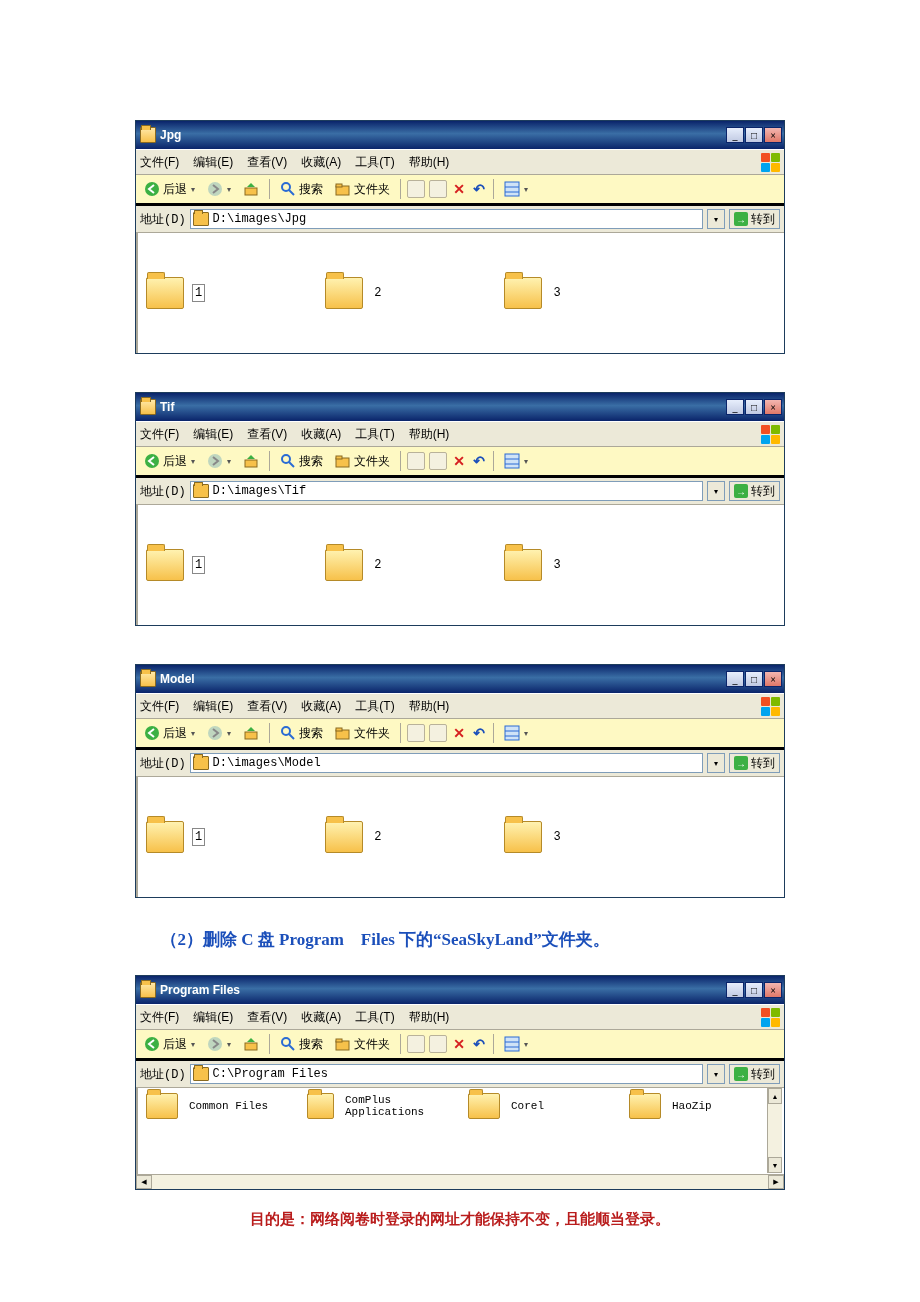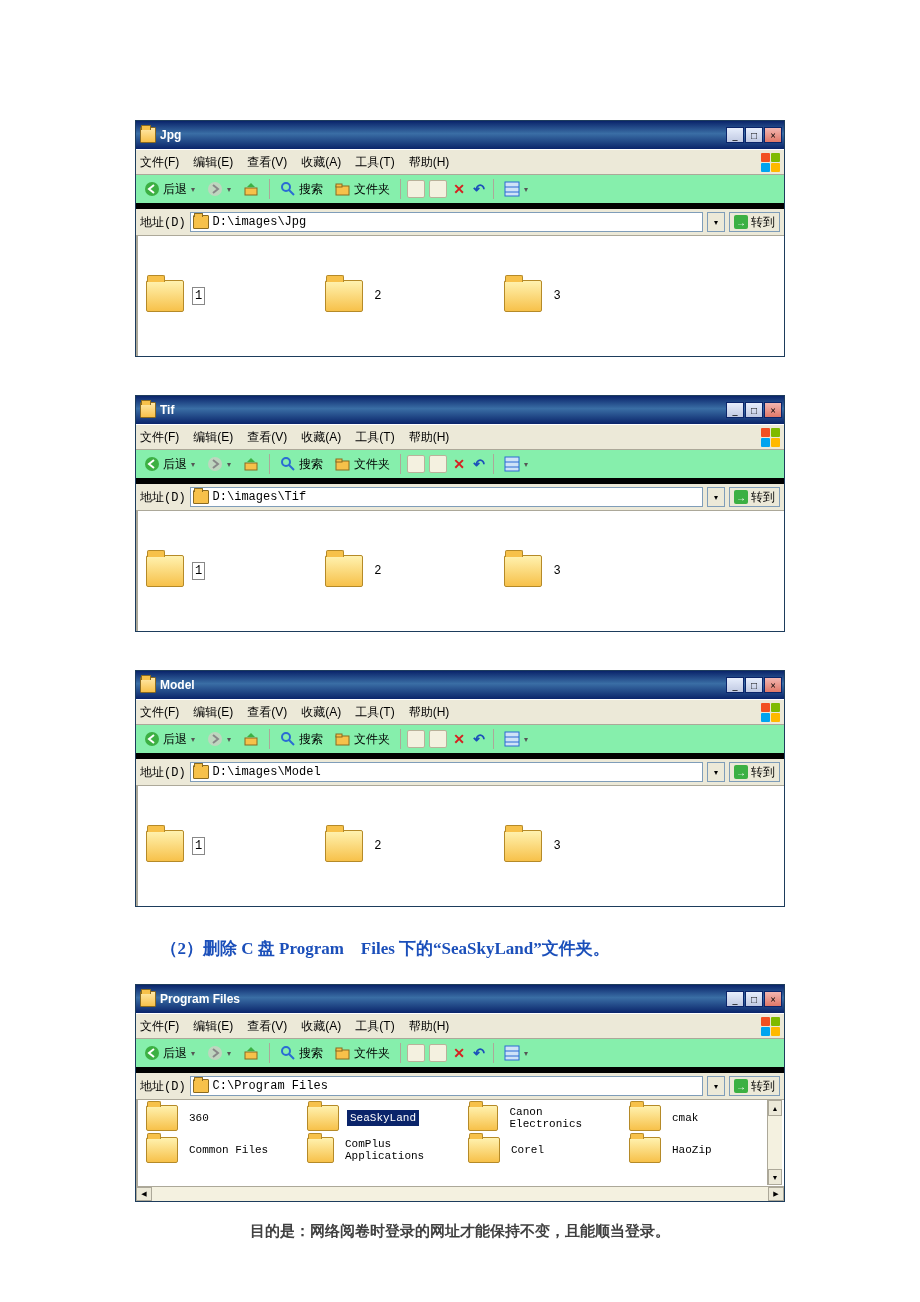--- a/index.html
+++ b/index.html
@@ -81,22 +81,22 @@
     margin-left: auto;
     width: 20px; height: 20px;
     display:flex; flex-wrap:wrap;
   }
   .menubar .logo span{ width:9px;height:9px; margin:0.5px; border-radius:1px;}
   .menubar .logo .r{background:#f25022;}
   .menubar .logo .g{background:#7fba00;}
   .menubar .logo .b{background:#00a4ef;}
   .menubar .logo .y{background:#ffb900;}
   .toolbar {
-    background: #86efac;
-    border-bottom: 6px solid #000000;
+    background: #fef9c3;
+    border-bottom: 3px solid #000000;
     padding: 2px 4px;
     display: flex;
     align-items: center;
     gap: 4px;
     height: 24px;
   }
   .tb-btn {
     height: 20px;
     display:inline-flex;
     align-items:center;
@@ -227,21 +227,21 @@
   .pf-wrap{position:relative;}
   .instruction{
     color:#1b4fba;
     font-family:"SimSun","宋体",serif;
     font-size:17px;
     font-weight:bold;
     margin: 30px 0 24px 0;
     text-indent: 1.5em;
   }
   .note{
-    color:#404040;
+    color:#b91c1c;
     font-family:"SimSun","宋体",serif;
     font-size:15px;
     font-weight:bold;
     text-align:center;
     margin-top:6px;
   }
   .gap-block{ height:18px;}
 </style>
 </head>
 <body>
@@ -701,38 +701,20 @@
         <span>C:\Program Files</span>
       </div>
       <div class="addr-drop">▾</div>
       <div class="go-btn">
         <span class="go-arrow">→</span>
         <span>转到</span>
       </div>
     </div>
     <div class="pf-wrap">
       <div class="pf-client">
-        <div class="pf-row">
-          <div class="pf-item">
-            <span class="big-folder"></span>
-            <span class="folder-label">360</span>
-          </div>
-          <div class="pf-item">
-            <span class="big-folder"></span>
-            <span class="folder-label selected">SeaSkyLand</span>
-          </div>
-          <div class="pf-item">
-            <span class="big-folder"></span>
-            <span class="folder-label">Canon Electronics</span>
-          </div>
-          <div class="pf-item">
-            <span class="big-folder"></span>
-            <span class="folder-label">cmak</span>
-          </div>
-        </div>
         <div class="pf-row">
           <div class="pf-item">
             <span class="big-folder"></span>
             <span class="folder-label">Common Files</span>
           </div>
           <div class="pf-item">
             <span class="big-folder"></span>
             <span class="folder-label">ComPlus Applications</span>
           </div>
           <div class="pf-item">

